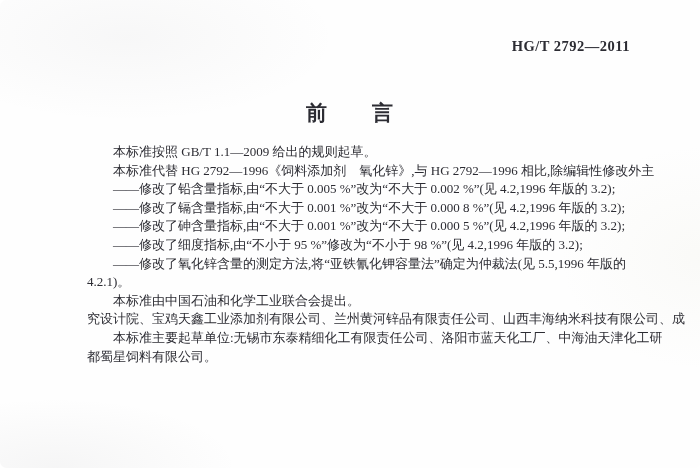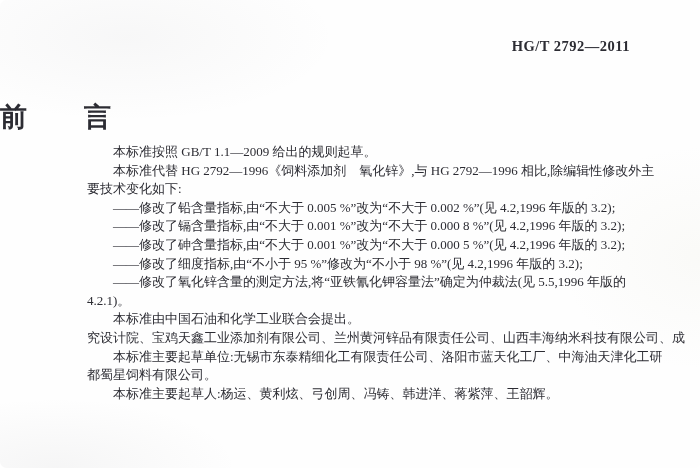--- a/index.html
+++ b/index.html
@@ -29,22 +29,22 @@
     font-weight: bold;
     letter-spacing: 0.5px;
     color: var(--ink, #2c2c33);
     font-family: "Liberation Serif", "DejaVu Serif", serif;
   }
   .doc-title {
     position: absolute;
     top: 99px;
     left: 0;
     width: 100%;
-    text-align: left;
-    font-size: 27px;
+    text-align: center;
+    font-size: 21px;
     font-weight: bold;
     letter-spacing: 1px;
     color: var(--ink, #2c2c33);
   }
   .body-text {
     position: absolute;
     top: 143px;
     left: 87px;
     width: 542px;
     font-size: 13px;
@@ -65,27 +65,25 @@
 
 <div class="page">
 
   <div class="std-code">HG/T 2792—2011</div>
 
   <div class="doc-title">前　　言</div>
 
   <div class="body-text">
     <div class="line indent">本标准按照 GB/T 1.1—2009 给出的规则起草。</div>
     <div class="line indent">本标准代替 HG 2792—1996《饲料添加剂　氧化锌》,与 HG 2792—1996 相比,除编辑性修改外主</div>
-    <div class="line">要技术变化如下:</div>
     <div class="line indent">——修改了铅含量指标,由“不大于 0.005 %”改为“不大于 0.002 %”(见 4.2,1996 年版的 3.2);</div>
     <div class="line indent">——修改了镉含量指标,由“不大于 0.001 %”改为“不大于 0.000 8 %”(见 4.2,1996 年版的 3.2);</div>
     <div class="line indent">——修改了砷含量指标,由“不大于 0.001 %”改为“不大于 0.000 5 %”(见 4.2,1996 年版的 3.2);</div>
     <div class="line indent">——修改了细度指标,由“不小于 95 %”修改为“不小于 98 %”(见 4.2,1996 年版的 3.2);</div>
     <div class="line indent">——修改了氧化锌含量的测定方法,将“亚铁氰化钾容量法”确定为仲裁法(见 5.5,1996 年版的</div>
     <div class="line">4.2.1)。</div>
     <div class="line indent">本标准由中国石油和化学工业联合会提出。</div>
     <div class="line">究设计院、宝鸡天鑫工业添加剂有限公司、兰州黄河锌品有限责任公司、山西丰海纳米科技有限公司、成</div>
     <div class="line indent">本标准主要起草单位:无锡市东泰精细化工有限责任公司、洛阳市蓝天化工厂、中海油天津化工研</div>
     <div class="line">都蜀星饲料有限公司。</div>
-    <div class="line indent">本标准主要起草人:杨运、黄利炫、弓创周、冯铸、韩进洋、蒋紫萍、王韶辉。</div>
   </div>
 
 </div>
 
 </body></html>

